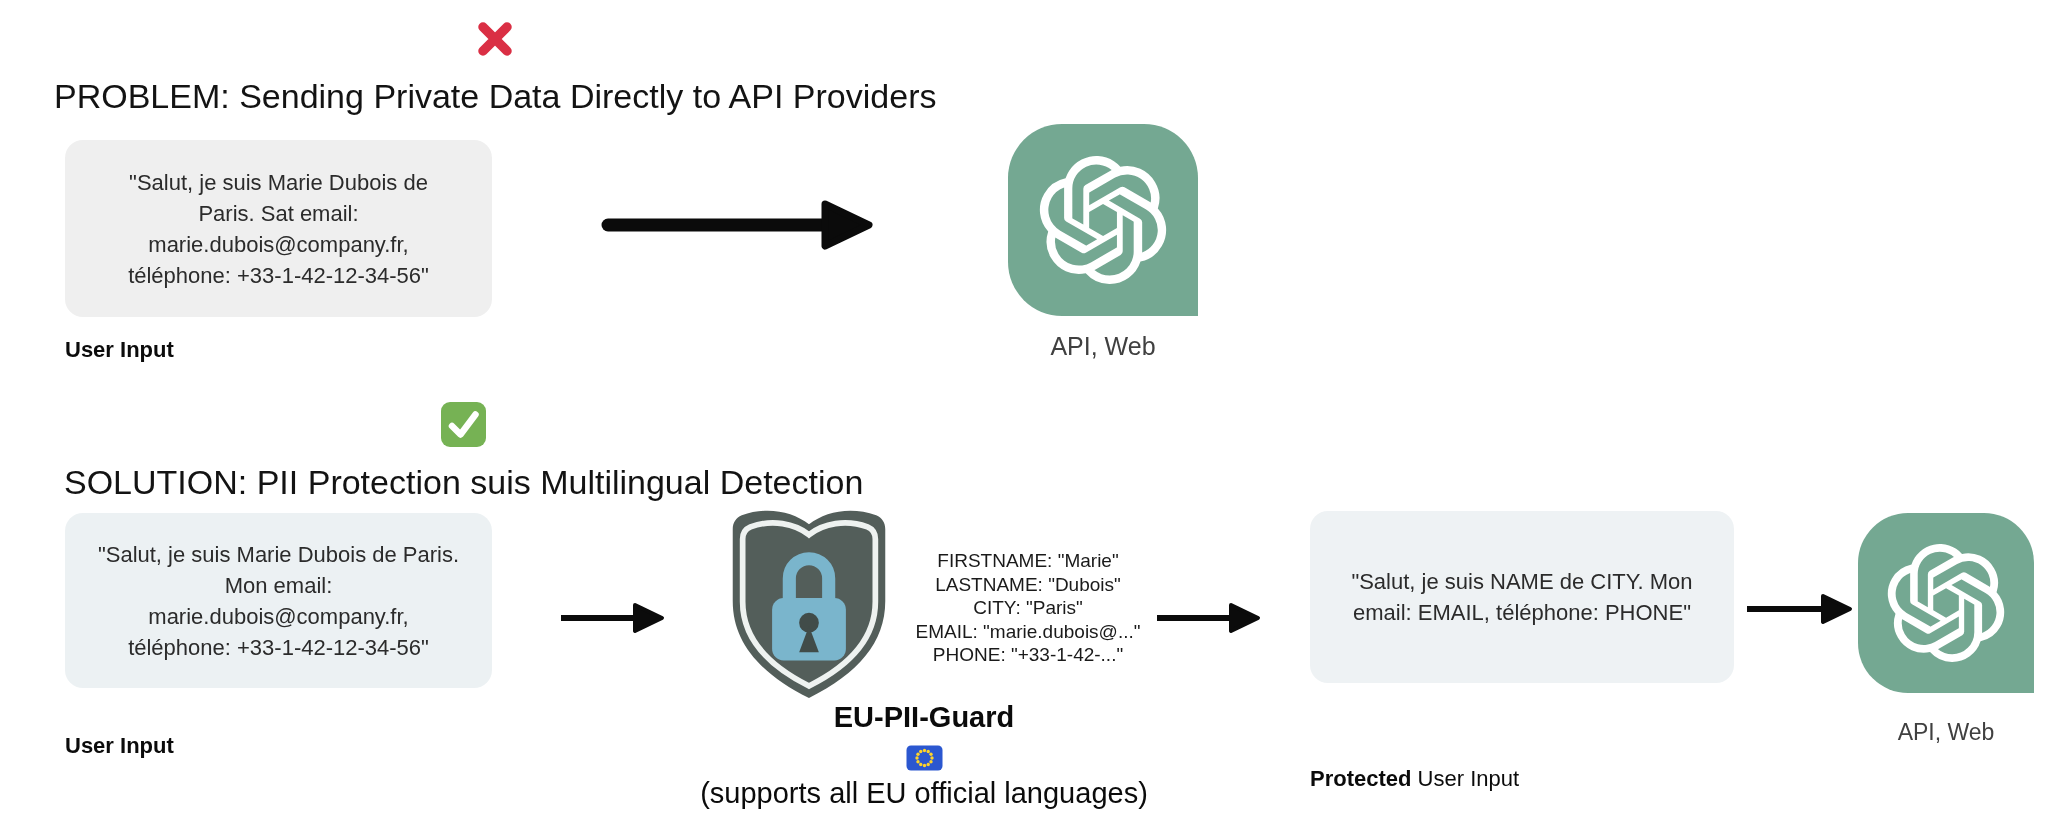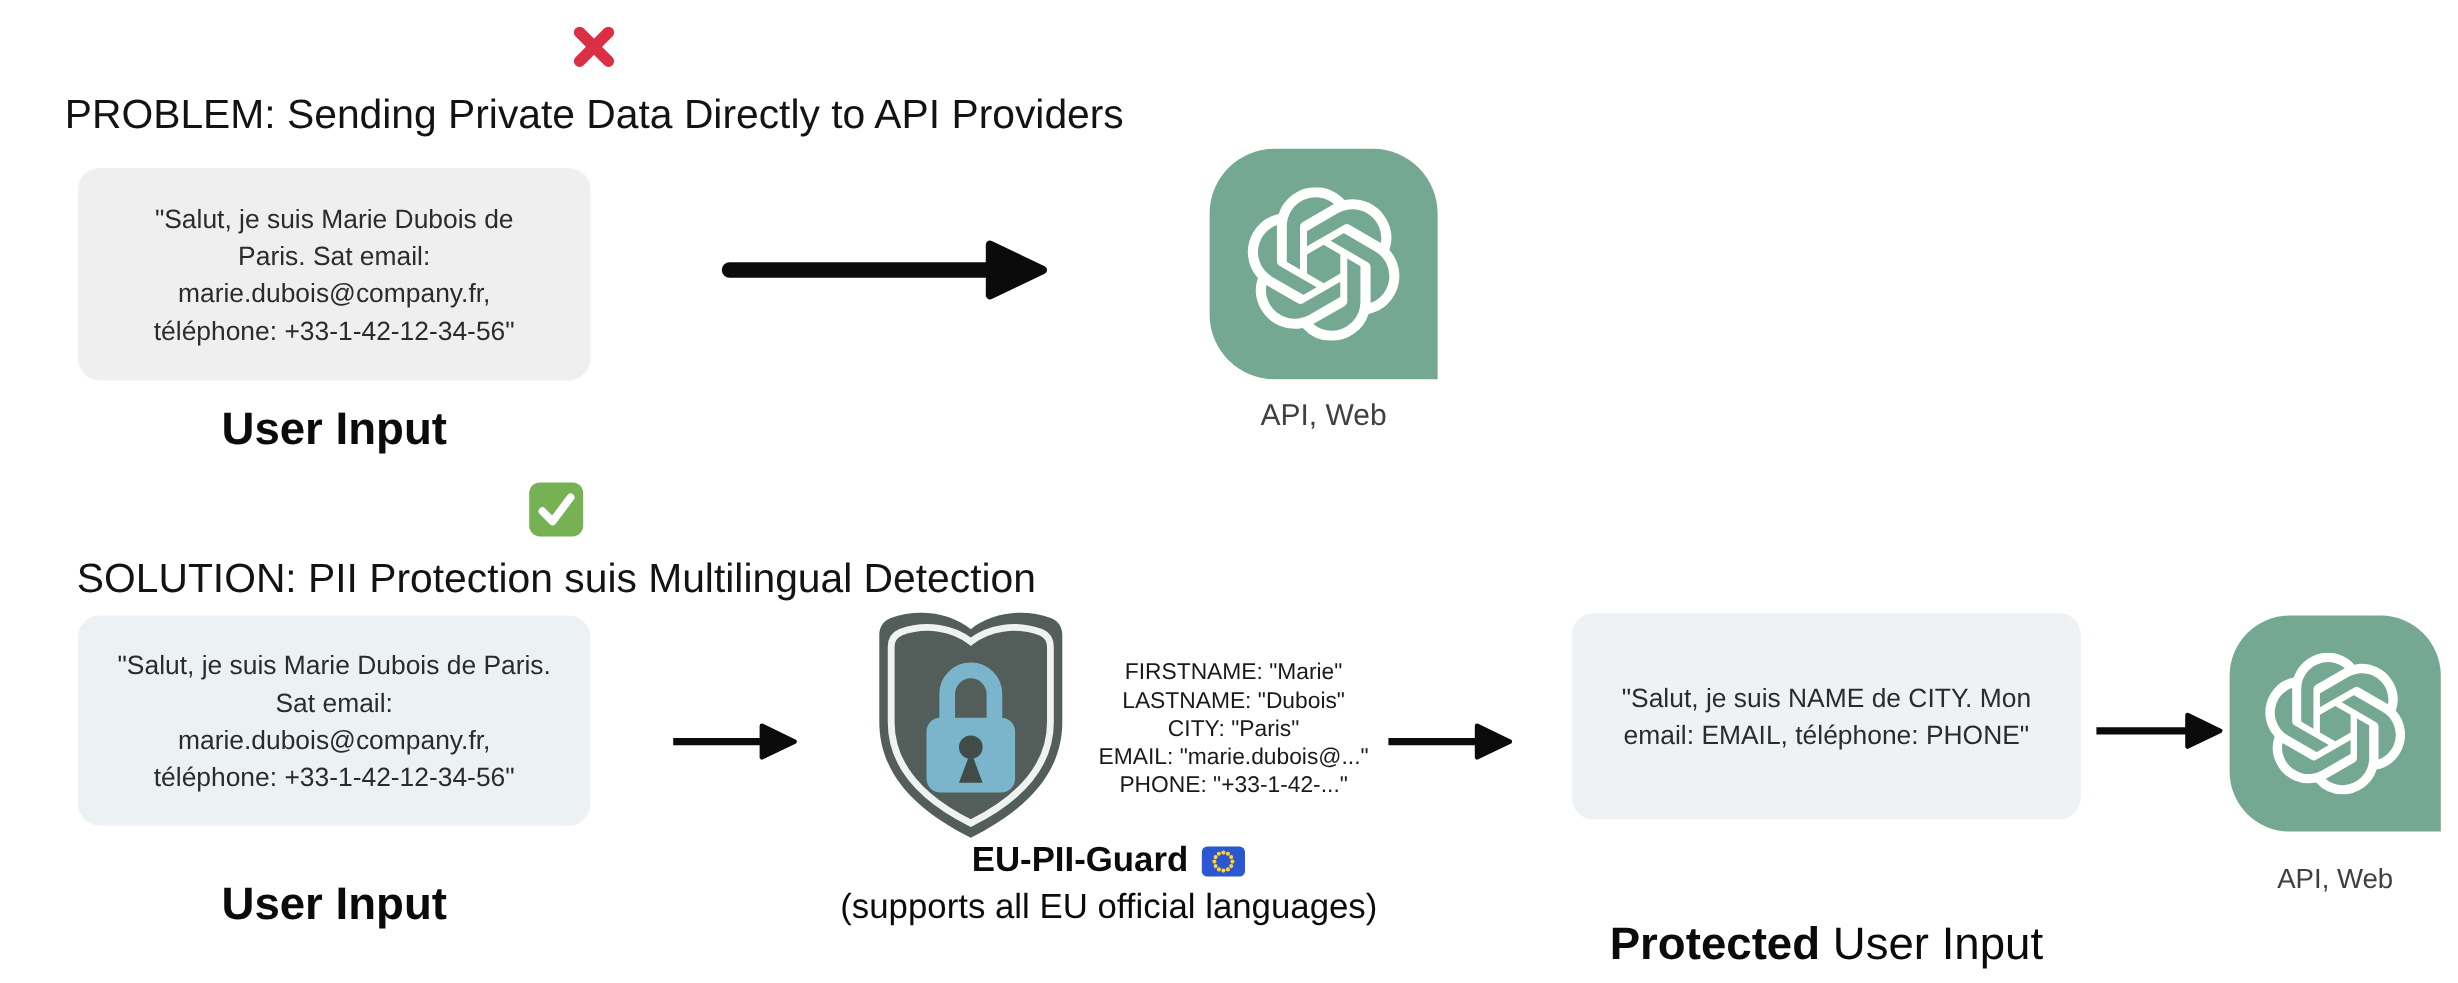--- a/index.html
+++ b/index.html
@@ -22,21 +22,21 @@
     border-radius:18px; display:flex; flex-direction:column;
     align-items:center; justify-content:center;
     font-size:22px; line-height:31px; color:#2b2b2b; text-align:center;
     padding:10px 18px;
   }
   .box-gray  { background:#efefef; }
   .box-blue  { background:#ecf1f3; }
   .box-blue2 { background:#eef2f4; }
 
   .box-label {
-    font-size:38px; font-weight:700; color:#0b0b0b; text-align:center;
+    font-size:22px; font-weight:700; color:#0b0b0b; 
   }
   .box-label .normal { font-weight:400; }
 
   .api-label { font-size:25px; color:#404040; text-align:center; font-weight:400; }
   .api-label.small { font-size:23px; }
 
   
   .openai-badge {
     background:#74a892;
     display:flex; align-items:center; justify-content:center;
@@ -46,21 +46,21 @@
 
   
   .pii-fields {
     text-align:center; font-size:19px; line-height:23.6px; color:#1a1a1a;
   }
 
   
   .guard-caption { text-align:center; color:#0b0b0b; }
   .guard-caption .line1 {
     display:inline-flex; align-items:center; gap:11px;
-    font-size:29px; font-weight:700;
+    font-size:29px; font-weight:700;flex-direction:column;
   }
   .guard-caption .line2 {
     margin-top:6px; font-size:29px; font-weight:400;
   }
 </style>
 </head>
 <body>
 
 <div class="abs section-title" style="left:54px; top:16px; height:52px;">
   <span class="title-icon">
@@ -100,21 +100,21 @@
     <svg width="47" height="47" viewBox="0 0 47 47">
       <rect x="1" y="1" width="45" height="45" rx="9" fill="#76b254"></rect>
       <path d="M12 25 L20.5 33.5 L35.5 13.5" stroke="#ffffff" stroke-width="6.5" fill="none" stroke-linecap="round" stroke-linejoin="round"></path>
     </svg>
   </span>
   <span>SOLUTION: PII Protection suis Multilingual Detection</span>
 </div>
 
 <div class="abs databox box-blue" style="left:65px; top:513px; width:427px; height:175px;">
   <div>"Salut, je suis Marie Dubois de Paris.</div>
-  <div>Sat email:</div>
+  <div>Mon email:</div>
   <div>marie.dubois@company.fr,</div>
   <div>téléphone: +33-1-42-12-34-56"</div>
 </div>
 
 <div class="abs box-label" style="left:65px; top:733px; width:427px;">User Input</div>
 
 <svg class="abs" style="left:556px; top:598px;" width="110" height="40" viewBox="0 0 110 40">
   <line x1="5" y1="20" x2="80" y2="20" stroke="#0b0b0b" stroke-width="6" stroke-linecap="butt"></line>
   <path d="M79 7 L106 20 L79 33 Z" fill="#0b0b0b" stroke="#0b0b0b" stroke-width="4" stroke-linejoin="round"></path>
 </svg>

